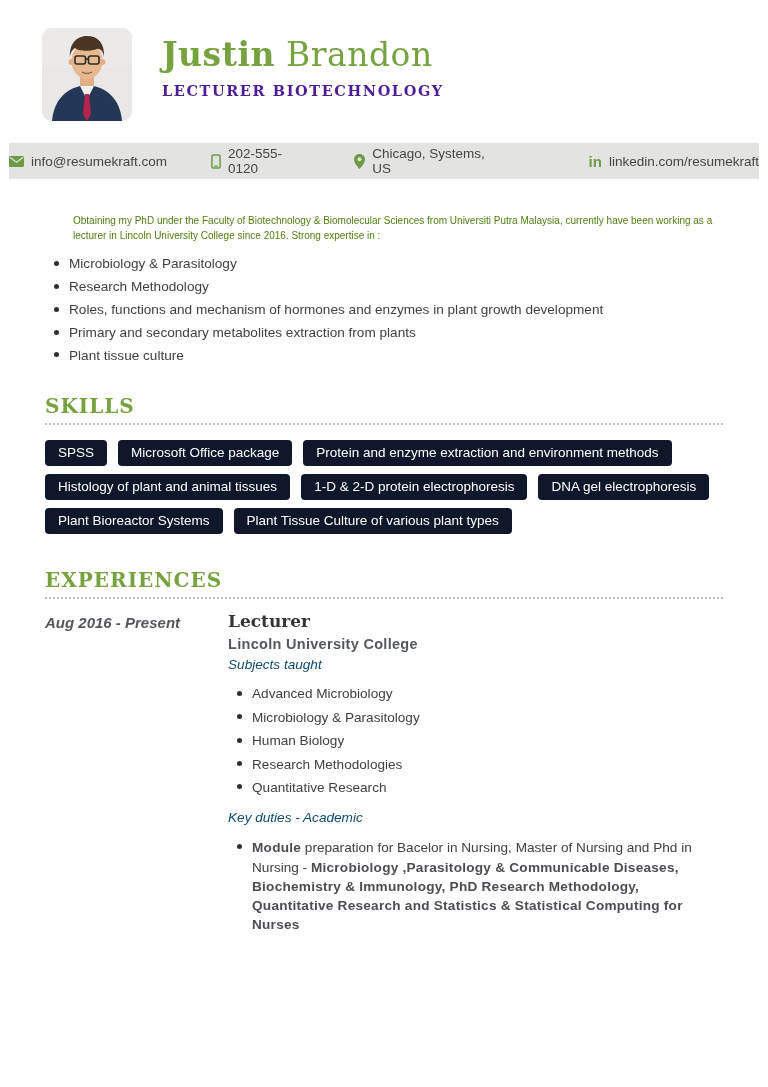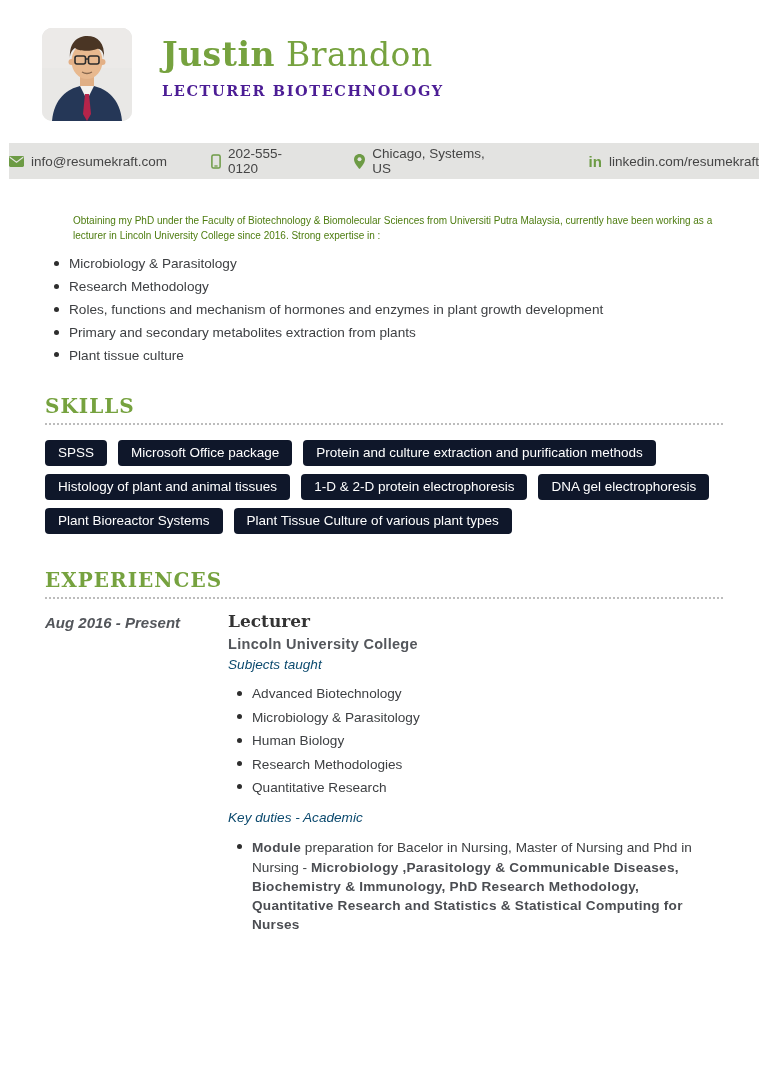--- a/index.html
+++ b/index.html
@@ -164,41 +164,41 @@
         <li>Plant tissue culture</li>
       </ul>
   </div>
 
   <div class="skills-section">
     <div class="section-title">SKILLS</div>
     <hr class="rule">
     <div class="pills">
         <span class="pill">SPSS</span>
         <span class="pill">Microsoft Office package</span>
-        <span class="pill">Protein and culture extraction and purification methods</span>
+        <span class="pill">Protein and enzyme extraction and environment methods</span>
         <span class="pill">Histology of plant and animal tissues</span>
         <span class="pill">1-D &amp; 2-D protein electrophoresis</span>
         <span class="pill">DNA gel electrophoresis</span>
         <span class="pill">Plant Bioreactor Systems</span>
         <span class="pill">Plant Tissue Culture of various plant types</span>
       </div>
   </div>
 
   <div class="exp-section">
     <div class="section-title">EXPERIENCES</div>
     <hr class="rule">
 
     <div class="exp-grid">
       <div class="exp-date">Aug 2016 - Present</div>
       <div class="exp-body">
         <div class="role">Lecturer</div>
         <div class="company">Lincoln University College</div>
         <div class="italic-label">Subjects taught</div>
         <ul class="dots">
-            <li>Advanced Biotechnology</li>
+            <li>Advanced Microbiology</li>
             <li>Microbiology &amp; Parasitology</li>
             <li>Human Biology</li>
             <li>Research Methodologies</li>
             <li>Quantitative Research</li>
           </ul>
         <div class="italic-label">Key duties - Academic</div>
         <ul class="dots rich">
             <li><span class="bold-seg">Module</span><span> preparation for Bacelor in Nursing, Master of Nursing and Phd in Nursing - </span><span class="bold-seg">Microbiology ,Parasitology &amp; Communicable Diseases, Biochemistry &amp; Immunology, PhD Research Methodology, Quantitative Research and Statistics &amp; Statistical Computing for Nurses</span></li>
           </ul>
 

